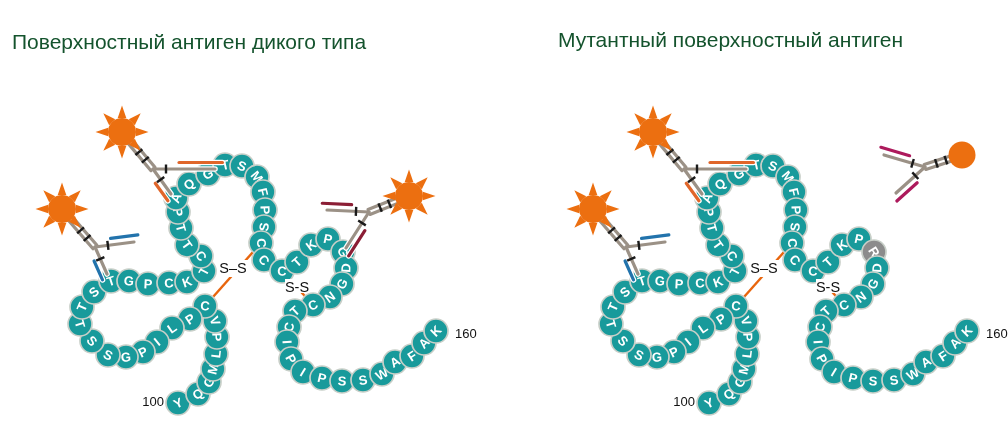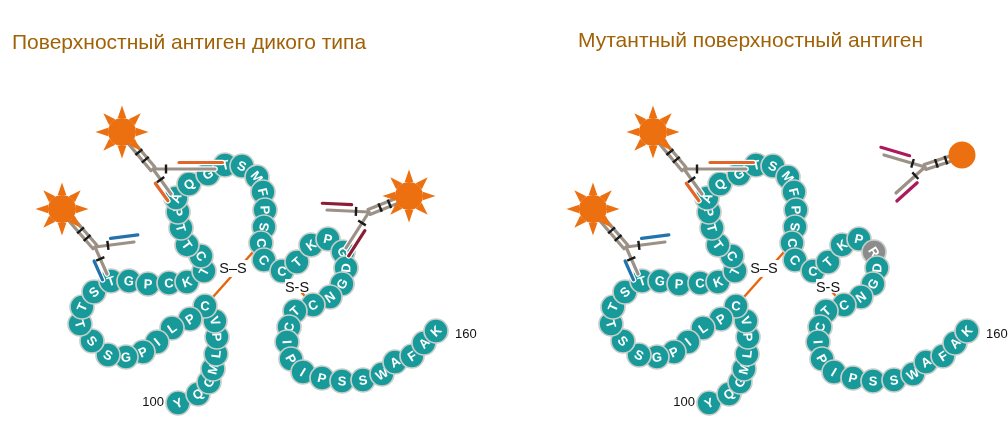--- a/index.html
+++ b/index.html
@@ -1,20 +1,20 @@
 <!DOCTYPE html>
 <html><head>
 <meta charset="utf-8">
 <style>
   html,body{margin:0;padding:0;background:#fff;}
   .stage{position:relative;width:1008px;height:429px;background:#fff;overflow:hidden;
          font-family:"Liberation Sans",sans-serif;}
-  .title{position:absolute;font-size:21px;color:#a16207;white-space:nowrap;}
+  .title{position:absolute;font-size:21px;color:#14532d;white-space:nowrap;}
   .title-left{left:12px;top:30px;}
-  .title-right{left:558px;top:28px;margin-left:20px;}
+  .title-right{left:558px;top:28px;}
   svg{position:absolute;left:0;top:0;}
   svg text{font-family:"Liberation Sans",sans-serif;}
 </style>
 </head>
 <body>
 
 <div class="stage">
   <div class="title title-left">Поверхностный антиген дикого типа</div>
   <div class="title title-right">Мутантный поверхностный антиген</div>
   <svg id="scene" width="1008" height="429" viewBox="0 0 1008 429">

